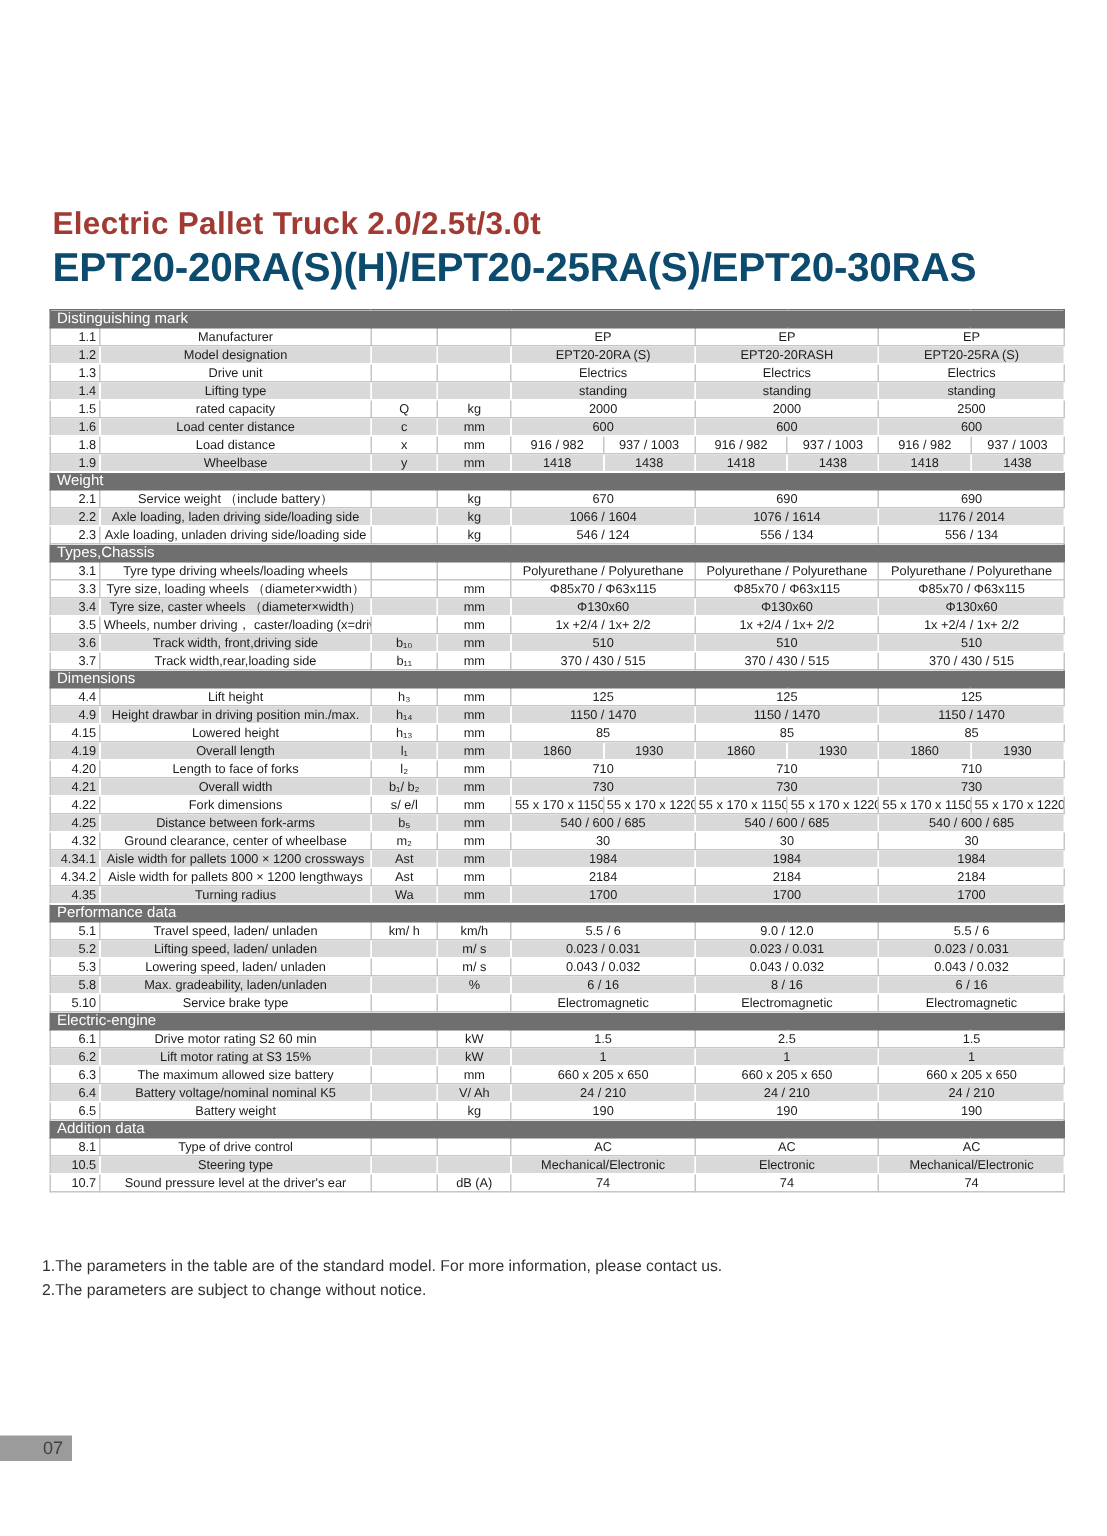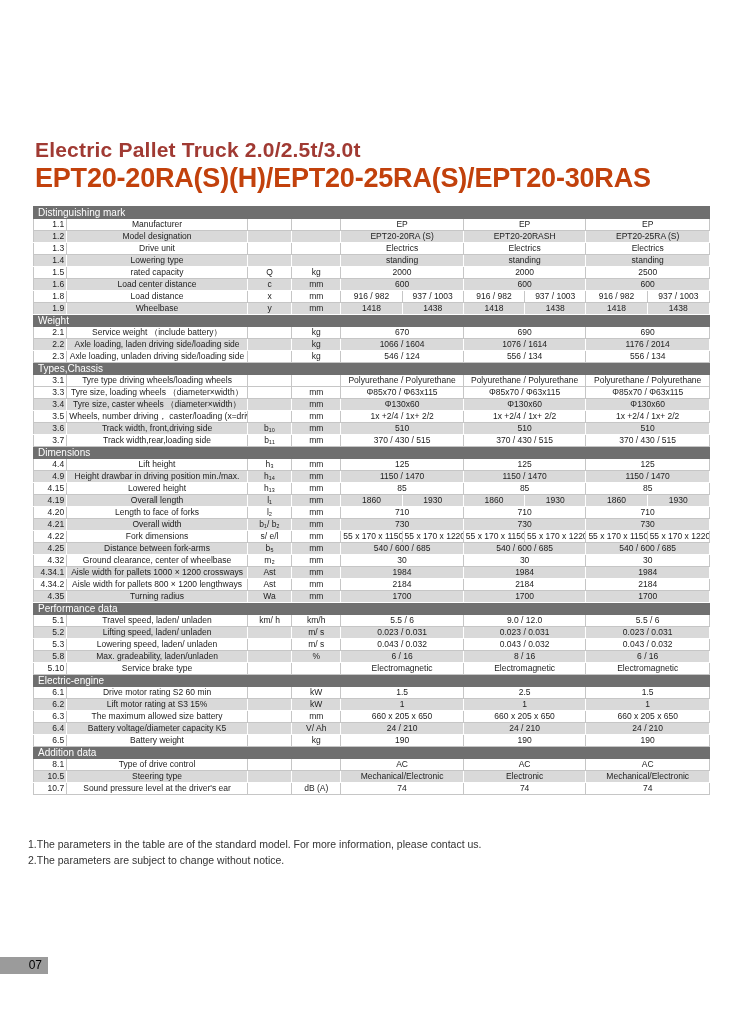--- a/index.html
+++ b/index.html
@@ -7,21 +7,21 @@
   body {
     width: 738px; height: 1024px;
     font-family: "Liberation Sans", sans-serif;
     position: relative;
     overflow: hidden;
   }
   .page { position: relative; width: 738px; height: 976px; background: #fff; }
 
   .title-block { position: absolute; left: 35px; top: 138px; }
   .title1 { font-size: 21px; font-weight: 600; color: #a03a33; letter-spacing: 0.2px; }
-  .title2 { font-size: 27px; font-weight: 700; color: #c2410c; letter-spacing: -0.2px; margin-top: 1px; }
+  .title2 { font-size: 27px; font-weight: 700; color: #0c4a6e; letter-spacing: -0.2px; margin-top: 1px; }
 
   table.spec {
     position: absolute; left: 33px; top: 206px;
     width: 677px;
     border-collapse: collapse;
     table-layout: fixed;
     font-size: 8.5px;
     color: #1c1c1c;
   }
   table.spec td {
@@ -47,21 +47,21 @@
   td.desc { text-align: center; padding-left: 5px; }
   td.sym, td.unit { text-align: center; }
   td.val { text-align: center; }
 
   .footnotes { position: absolute; left: 28px; top: 836px; font-size: 10.5px; color: #333; line-height: 16px; }
 
   .page-badge {
     position: absolute; left: 0; top: 957px;
     width: 48px; height: 17px;
     background: #9b9b9b;
-    color: #000000;
+    color: #404040;
     font-size: 12px;
     line-height: 17px;
     text-align: right;
     padding-right: 6px;
   }
 </style>
 </head>
 <body>
 
 <div class="page">
@@ -110,21 +110,21 @@
           <td class="num">1.3</td>
           <td class="desc">Drive unit</td>
           <td class="sym"></td>
           <td class="unit"></td>
           <td colspan="2" class="val">Electrics</td>
           <td colspan="2" class="val">Electrics</td>
           <td colspan="2" class="val">Electrics</td>
         </tr>
         <tr class="alt">
           <td class="num">1.4</td>
-          <td class="desc">Lowering type</td>
+          <td class="desc">Lifting type</td>
           <td class="sym"></td>
           <td class="unit"></td>
           <td colspan="2" class="val">standing</td>
           <td colspan="2" class="val">standing</td>
           <td colspan="2" class="val">standing</td>
         </tr>
         <tr>
           <td class="num">1.5</td>
           <td class="desc">rated capacity</td>
           <td class="sym">Q</td>
@@ -443,21 +443,21 @@
           <td class="num">6.3</td>
           <td class="desc">The maximum allowed size battery</td>
           <td class="sym"></td>
           <td class="unit">mm</td>
           <td colspan="2" class="val">660 x 205 x 650</td>
           <td colspan="2" class="val">660 x 205 x 650</td>
           <td colspan="2" class="val">660 x 205 x 650</td>
         </tr>
         <tr class="alt">
           <td class="num">6.4</td>
-          <td class="desc">Battery voltage/diameter capacity K5</td>
+          <td class="desc">Battery voltage/nominal nominal K5</td>
           <td class="sym"></td>
           <td class="unit">V/ Ah</td>
           <td colspan="2" class="val">24 / 210</td>
           <td colspan="2" class="val">24 / 210</td>
           <td colspan="2" class="val">24 / 210</td>
         </tr>
         <tr>
           <td class="num">6.5</td>
           <td class="desc">Battery weight</td>
           <td class="sym"></td>

